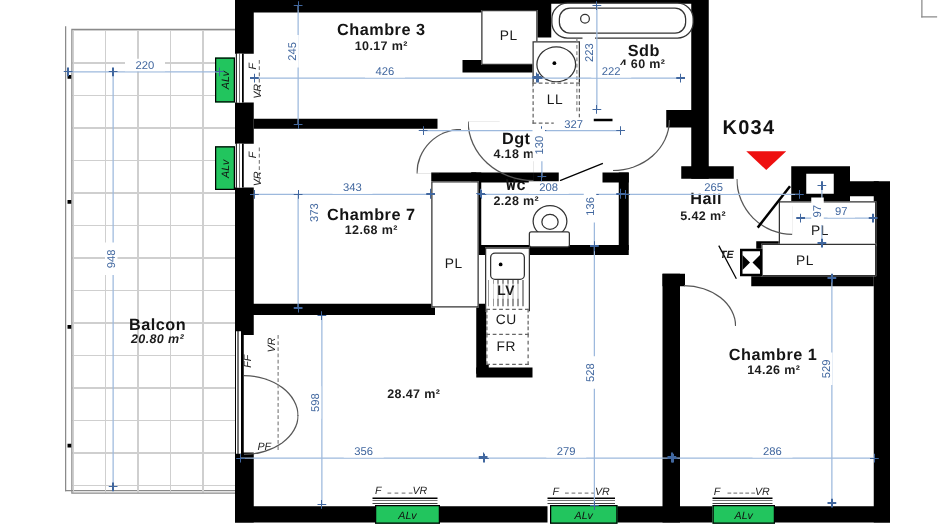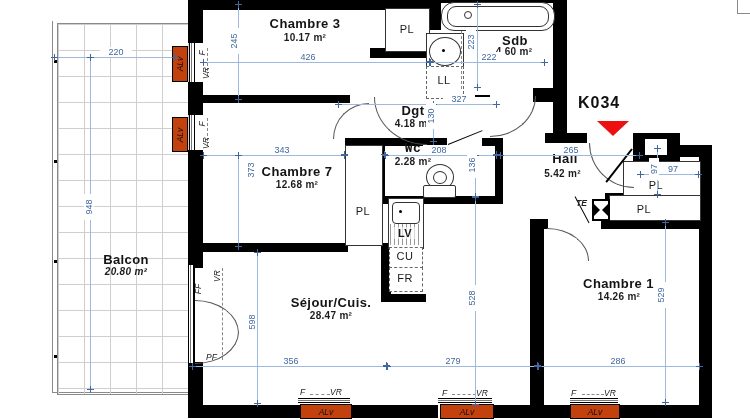--- a/index.html
+++ b/index.html
@@ -12,21 +12,21 @@
   .dashv{position:absolute;width:0;border-left:1px dashed #888;}
   .dashh{position:absolute;height:0;border-top:1px dashed #888;}
   .room-name{position:absolute;font-weight:bold;font-size:13px;color:#141414;
              text-align:center;white-space:nowrap;letter-spacing:.4px;}
   .room-area{position:absolute;font-weight:bold;font-size:10px;color:#1c1c1c;
              text-align:center;white-space:nowrap;letter-spacing:.3px;}
   .fixture{position:absolute;font-size:11px;color:#1a1a1a;letter-spacing:.5px;
            text-align:center;white-space:nowrap;}
   .win-label{position:absolute;font-size:8.5px;font-style:italic;color:#222;white-space:nowrap;}
   .rot{transform:rotate(-90deg);transform-origin:center center;text-align:center;}
-  .alv-box{position:absolute;border:1px solid #000;background:#c2410c;display:flex;
+  .alv-box{position:absolute;border:1px solid #000;background:#22c55e;display:flex;
            align-items:center;justify-content:center;font-size:8.5px;font-style:italic;color:#111;}
   .dimh{position:absolute;height:0;border-top:1px solid #9db9dd;}
   .dimv{position:absolute;width:0;border-left:1px solid #9db9dd;}
   .dimh::before,.dimh::after,.dimv::before,.dimv::after,.xmark{
     content:"";position:absolute;width:7px;height:7px;
     background:linear-gradient(to right,transparent 3px,#41679f 3px,#41679f 4px,transparent 4px),
                linear-gradient(to bottom,transparent 3px,#41679f 3px,#41679f 4px,transparent 4px);}
   .dimh::before{left:-3px;top:-4px;} .dimh::after{right:-3px;top:-4px;}
   .dimv::before{top:-3px;left:-4px;} .dimv::after{bottom:-3px;left:-4px;}
   .xmark{position:absolute;}
@@ -199,21 +199,20 @@
   <span class="room-name" style="left:394px;top:103px;width:38px;">Dgt</span>
   <span class="room-area" style="left:390px;top:118px;width:46px;">4.18 m²</span>
   <span class="room-name" style="left:398px;top:141px;width:30px;font-family:Liberation Mono, monospace;">Wc</span>
   <span class="room-area" style="left:390px;top:156px;width:46px;">2.28 m²</span>
   <span class="room-name" style="left:540px;top:151px;width:50px;">Hall</span>
   <span class="room-area" style="left:535px;top:168px;width:55px;">5.42 m²</span>
   <span class="room-name" style="left:261px;top:164px;width:72px;">Chambre 7</span>
   <span class="room-area" style="left:271px;top:179px;width:52px;">12.68 m²</span>
   <span class="room-name" style="left:100px;top:252px;width:52px;text-align:center;">Balcon</span>
   <span class="room-area" style="left:97px;top:266px;width:58px;font-style:italic;">20.80 m²</span>
-  <span class="room-name" style="left:288px;top:295px;width:86px;">Séjour/Cuis.</span>
   <span class="room-area" style="left:305px;top:310px;width:52px;">28.47 m²</span>
   <span class="room-name" style="left:581px;top:276px;width:75px;">Chambre 1</span>
   <span class="room-area" style="left:594px;top:291px;width:50px;">14.26 m²</span>
 
   <span class="fixture" style="left:396px;top:23px;width:22px;">PL</span>
   <span class="fixture" style="left:352px;top:205px;width:22px;">PL</span>
   <span class="fixture" style="left:644px;top:179px;width:24px;">PL</span>
   <span class="fixture" style="left:632px;top:203px;width:24px;">PL</span>
   <span class="fixture" style="left:433px;top:74px;width:22px;">LL</span>
   <span class="fixture" style="left:394px;top:227px;width:22px;font-weight:bold;background:rgba(255,255,255,.6);">LV</span>

